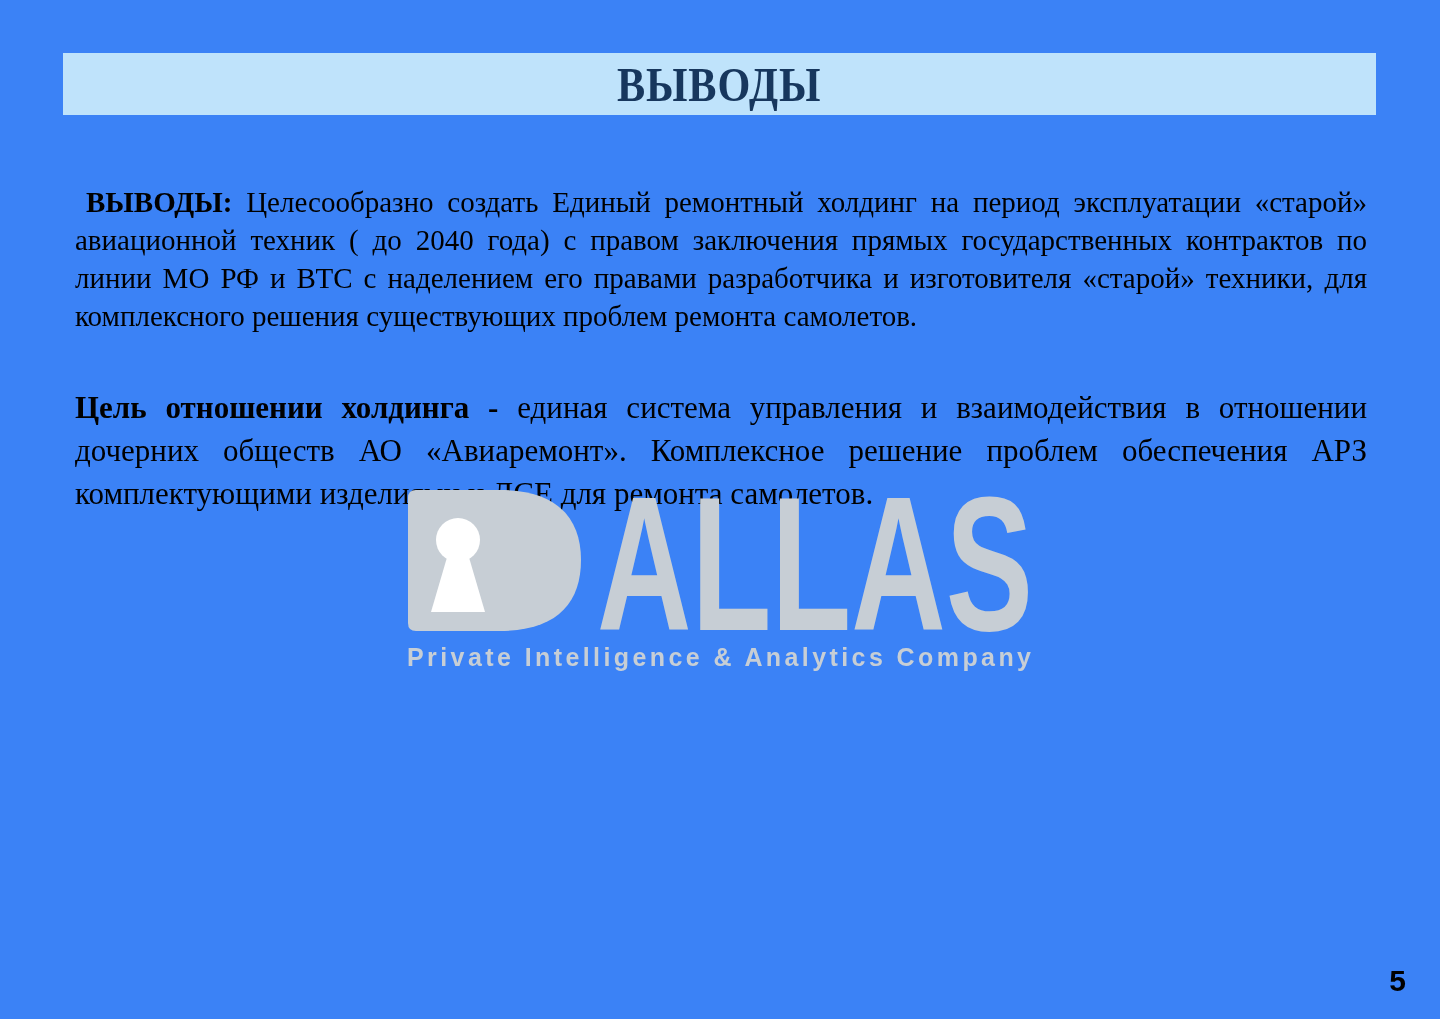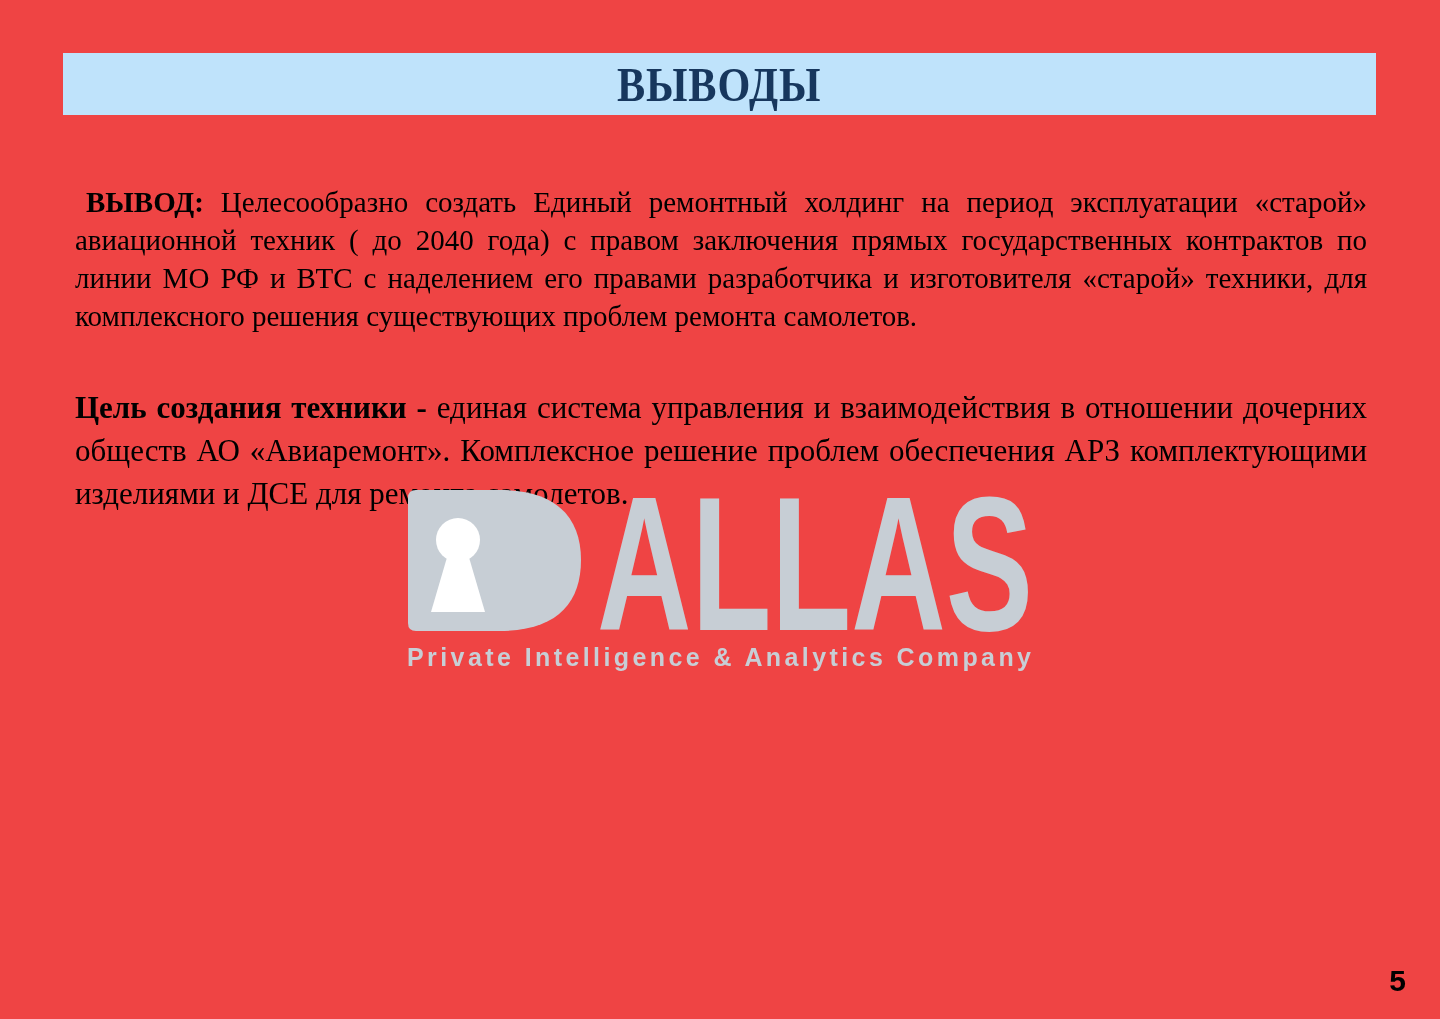--- a/index.html
+++ b/index.html
@@ -1,20 +1,20 @@
 <!DOCTYPE html>
 <html><head>
 <meta charset="utf-8">
 <style>
   html, body { margin: 0; padding: 0; background: #ffffff; }
   .slide {
     position: relative;
     width: 1440px;
     height: 1019px;
-    background: #ef4444;
+    background: #3b82f6;
     overflow: hidden;
     font-family: "Liberation Serif", serif;
   }
   .header-bar {
     position: absolute;
     left: 63px;
     top: 53px;
     width: 1313px;
     height: 62px;
     background: #bfe3fb;
@@ -73,23 +73,23 @@
 </style>
 </head>
 <body>
 
 <div class="slide">
 
   <div class="header-bar">
     <span class="header-title">ВЫВОДЫ</span>
   </div>
 
-  <p class="para p1"><span class="lead">ВЫВОД:</span><span> Целесообразно создать Единый ремонтный холдинг на период эксплуатации «старой» авиационной техник ( до 2040 года) с правом заключения прямых государственных контрактов по линии МО РФ и ВТС с наделением его правами разработчика и изготовителя «старой» техники, для комплексного решения существующих проблем ремонта самолетов.</span></p>
+  <p class="para p1"><span class="lead">ВЫВОДЫ:</span><span> Целесообразно создать Единый ремонтный холдинг на период эксплуатации «старой» авиационной техник ( до 2040 года) с правом заключения прямых государственных контрактов по линии МО РФ и ВТС с наделением его правами разработчика и изготовителя «старой» техники, для комплексного решения существующих проблем ремонта самолетов.</span></p>
 
-  <p class="para p2"><span class="lead">Цель создания техники -</span><span> единая система управления и взаимодействия в отношении дочерних обществ АО «Авиаремонт». Комплексное решение проблем обеспечения АРЗ комплектующими изделиями и ДСЕ для ремонта самолетов.</span></p>
+  <p class="para p2"><span class="lead">Цель отношении холдинга -</span><span> единая система управления и взаимодействия в отношении дочерних обществ АО «Авиаремонт». Комплексное решение проблем обеспечения АРЗ комплектующими изделиями и ДСЕ для ремонта самолетов.</span></p>
 
   <div class="watermark">
     <svg class="watermark-word-svg" width="630" height="142" viewBox="0 0 630 142" xmlns="http://www.w3.org/2000/svg">
       <g>
         <path fill="#c7ced5" d="M3,8 Q3,0 11,0 L94,0 C152,0 176,28 176,70 C176,113 152,141 94,141 L11,141 Q3,141 3,133 Z"></path>
         <circle cx="53" cy="50" r="22" fill="#ffffff"></circle>
         <polygon points="43,64 63,64 80,122 26,122" fill="#ffffff"></polygon>
       </g>
       <text x="192" y="140" font-family="Liberation Sans, sans-serif" font-weight="bold" font-size="192" fill="#c7ced5" textLength="436" lengthAdjust="spacingAndGlyphs">ALLAS</text>
     </svg>

